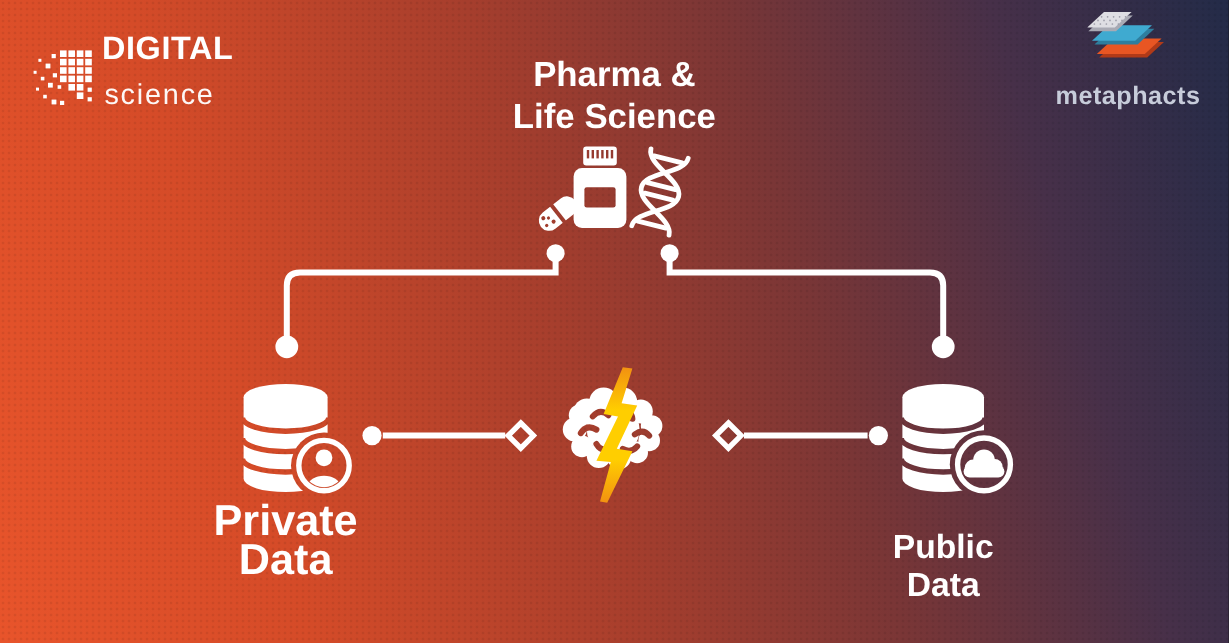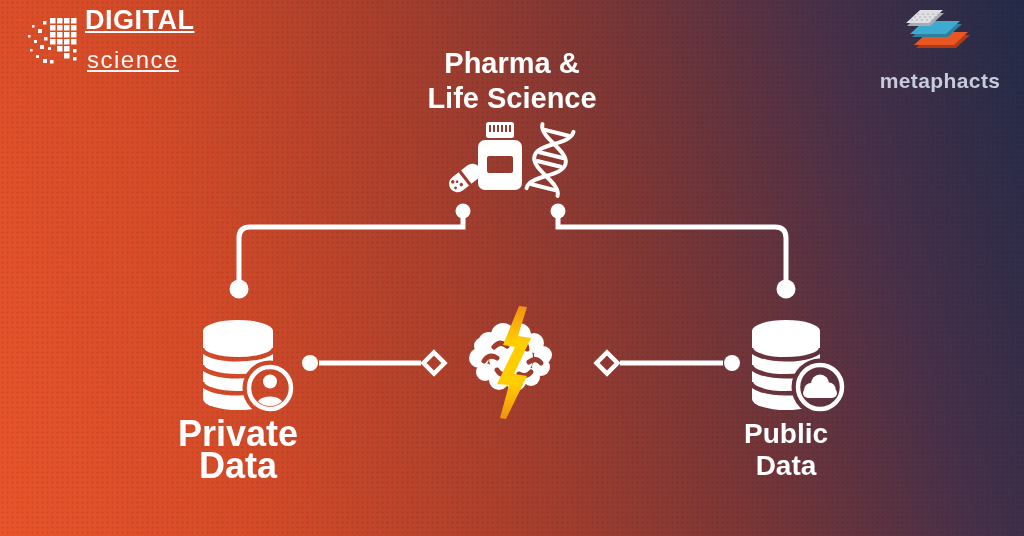--- a/index.html
+++ b/index.html
@@ -11,39 +11,39 @@
     background:linear-gradient(74deg,#E8542B 0%,#D54B28 22%,#A63E2D 46%,#7A3636 64%,#473049 83%,#232B48 100%);
   }
   .texture{
     position:absolute;inset:0;
     background-image:radial-gradient(rgba(0,0,0,0.07) 1px,transparent 1.4px);
     background-size:5px 5px;
     pointer-events:none;
   }
   .diagram{position:absolute;left:0;top:0;width:1024px;height:536px;}
   
-  .ds-logo{position:absolute;left:26px;top:7px;display:flex;align-items:center;color:#fff;text-decoration:underline;}
+  .ds-logo{position:absolute;left:26px;top:27px;display:flex;align-items:flex-end;color:#fff;}
   .ds-grid{width:56px;height:52px;margin-top:4px;}
   .ds-text{margin-left:3px;line-height:1;}
   .ds-word1{font-size:27px;font-weight:800;letter-spacing:0.5px;}
   .ds-word2{font-size:24px;font-weight:400;letter-spacing:1.5px;margin-top:14px;margin-left:2px;opacity:.96;}
   
   .mp-logo{position:absolute;right:14px;top:10px;width:140px;text-align:center;}
   .mp-icon{width:68px;height:44px;display:block;margin:0 auto;}
   .mp-word{margin-top:15px;color:#C7CCDA;font-size:21px;font-weight:700;letter-spacing:0.4px;}
   
   .node-label{
     position:absolute;transform:translateX(-50%);
     color:#fff;font-weight:700;text-align:center;
     white-space:pre-line;
   }
   .root-label{left:512px;top:46px;font-size:29px;line-height:35px;text-align:center;}
   .lbl-private{left:238px;top:418px;font-size:36px;line-height:32px;}
   .lbl-knowledge{left:512px;top:420px;font-size:28px;line-height:32px;}
-  .lbl-public{left:786px;top:418px;font-size:28px;line-height:32px;}
+  .lbl-public{left:786px;top:440px;font-size:28px;line-height:32px;}
 </style>
 </head>
 <body>
 
 <div class="canvas">
   <div class="texture"></div>
 
   <div class="ds-logo">
     <svg class="ds-grid" viewBox="0 0 56 52">
       <g fill="#ffffff">

